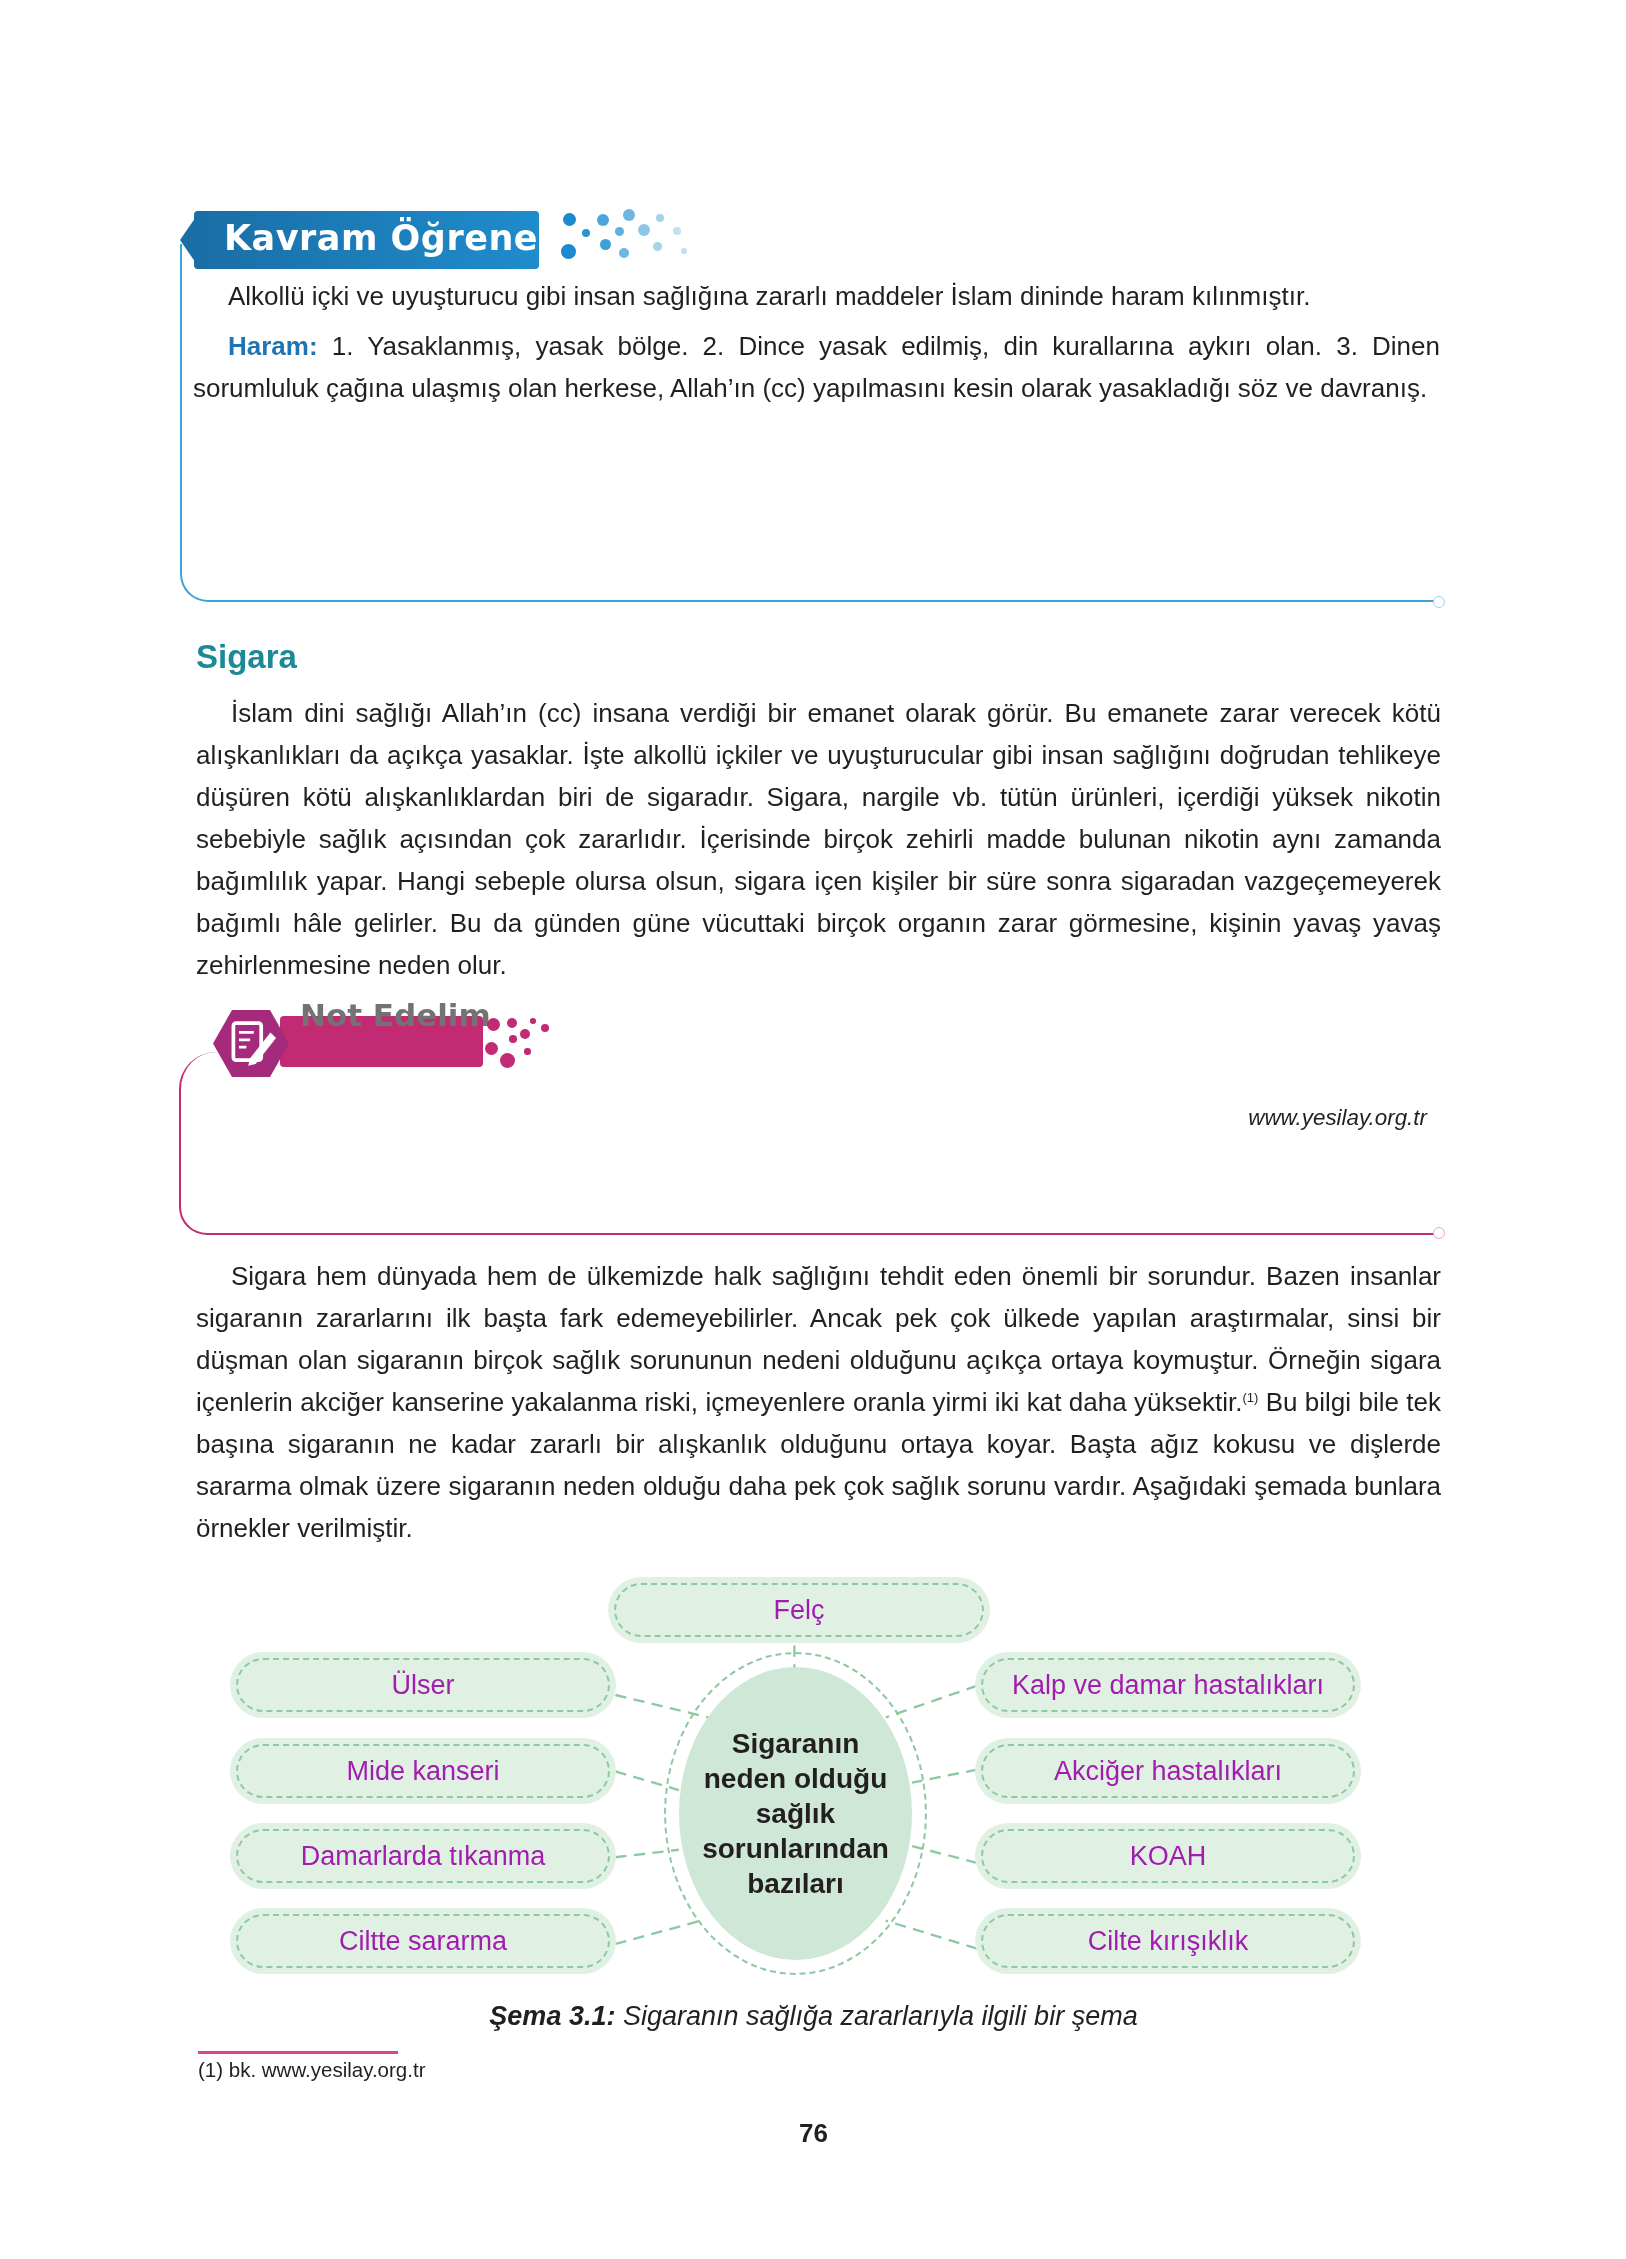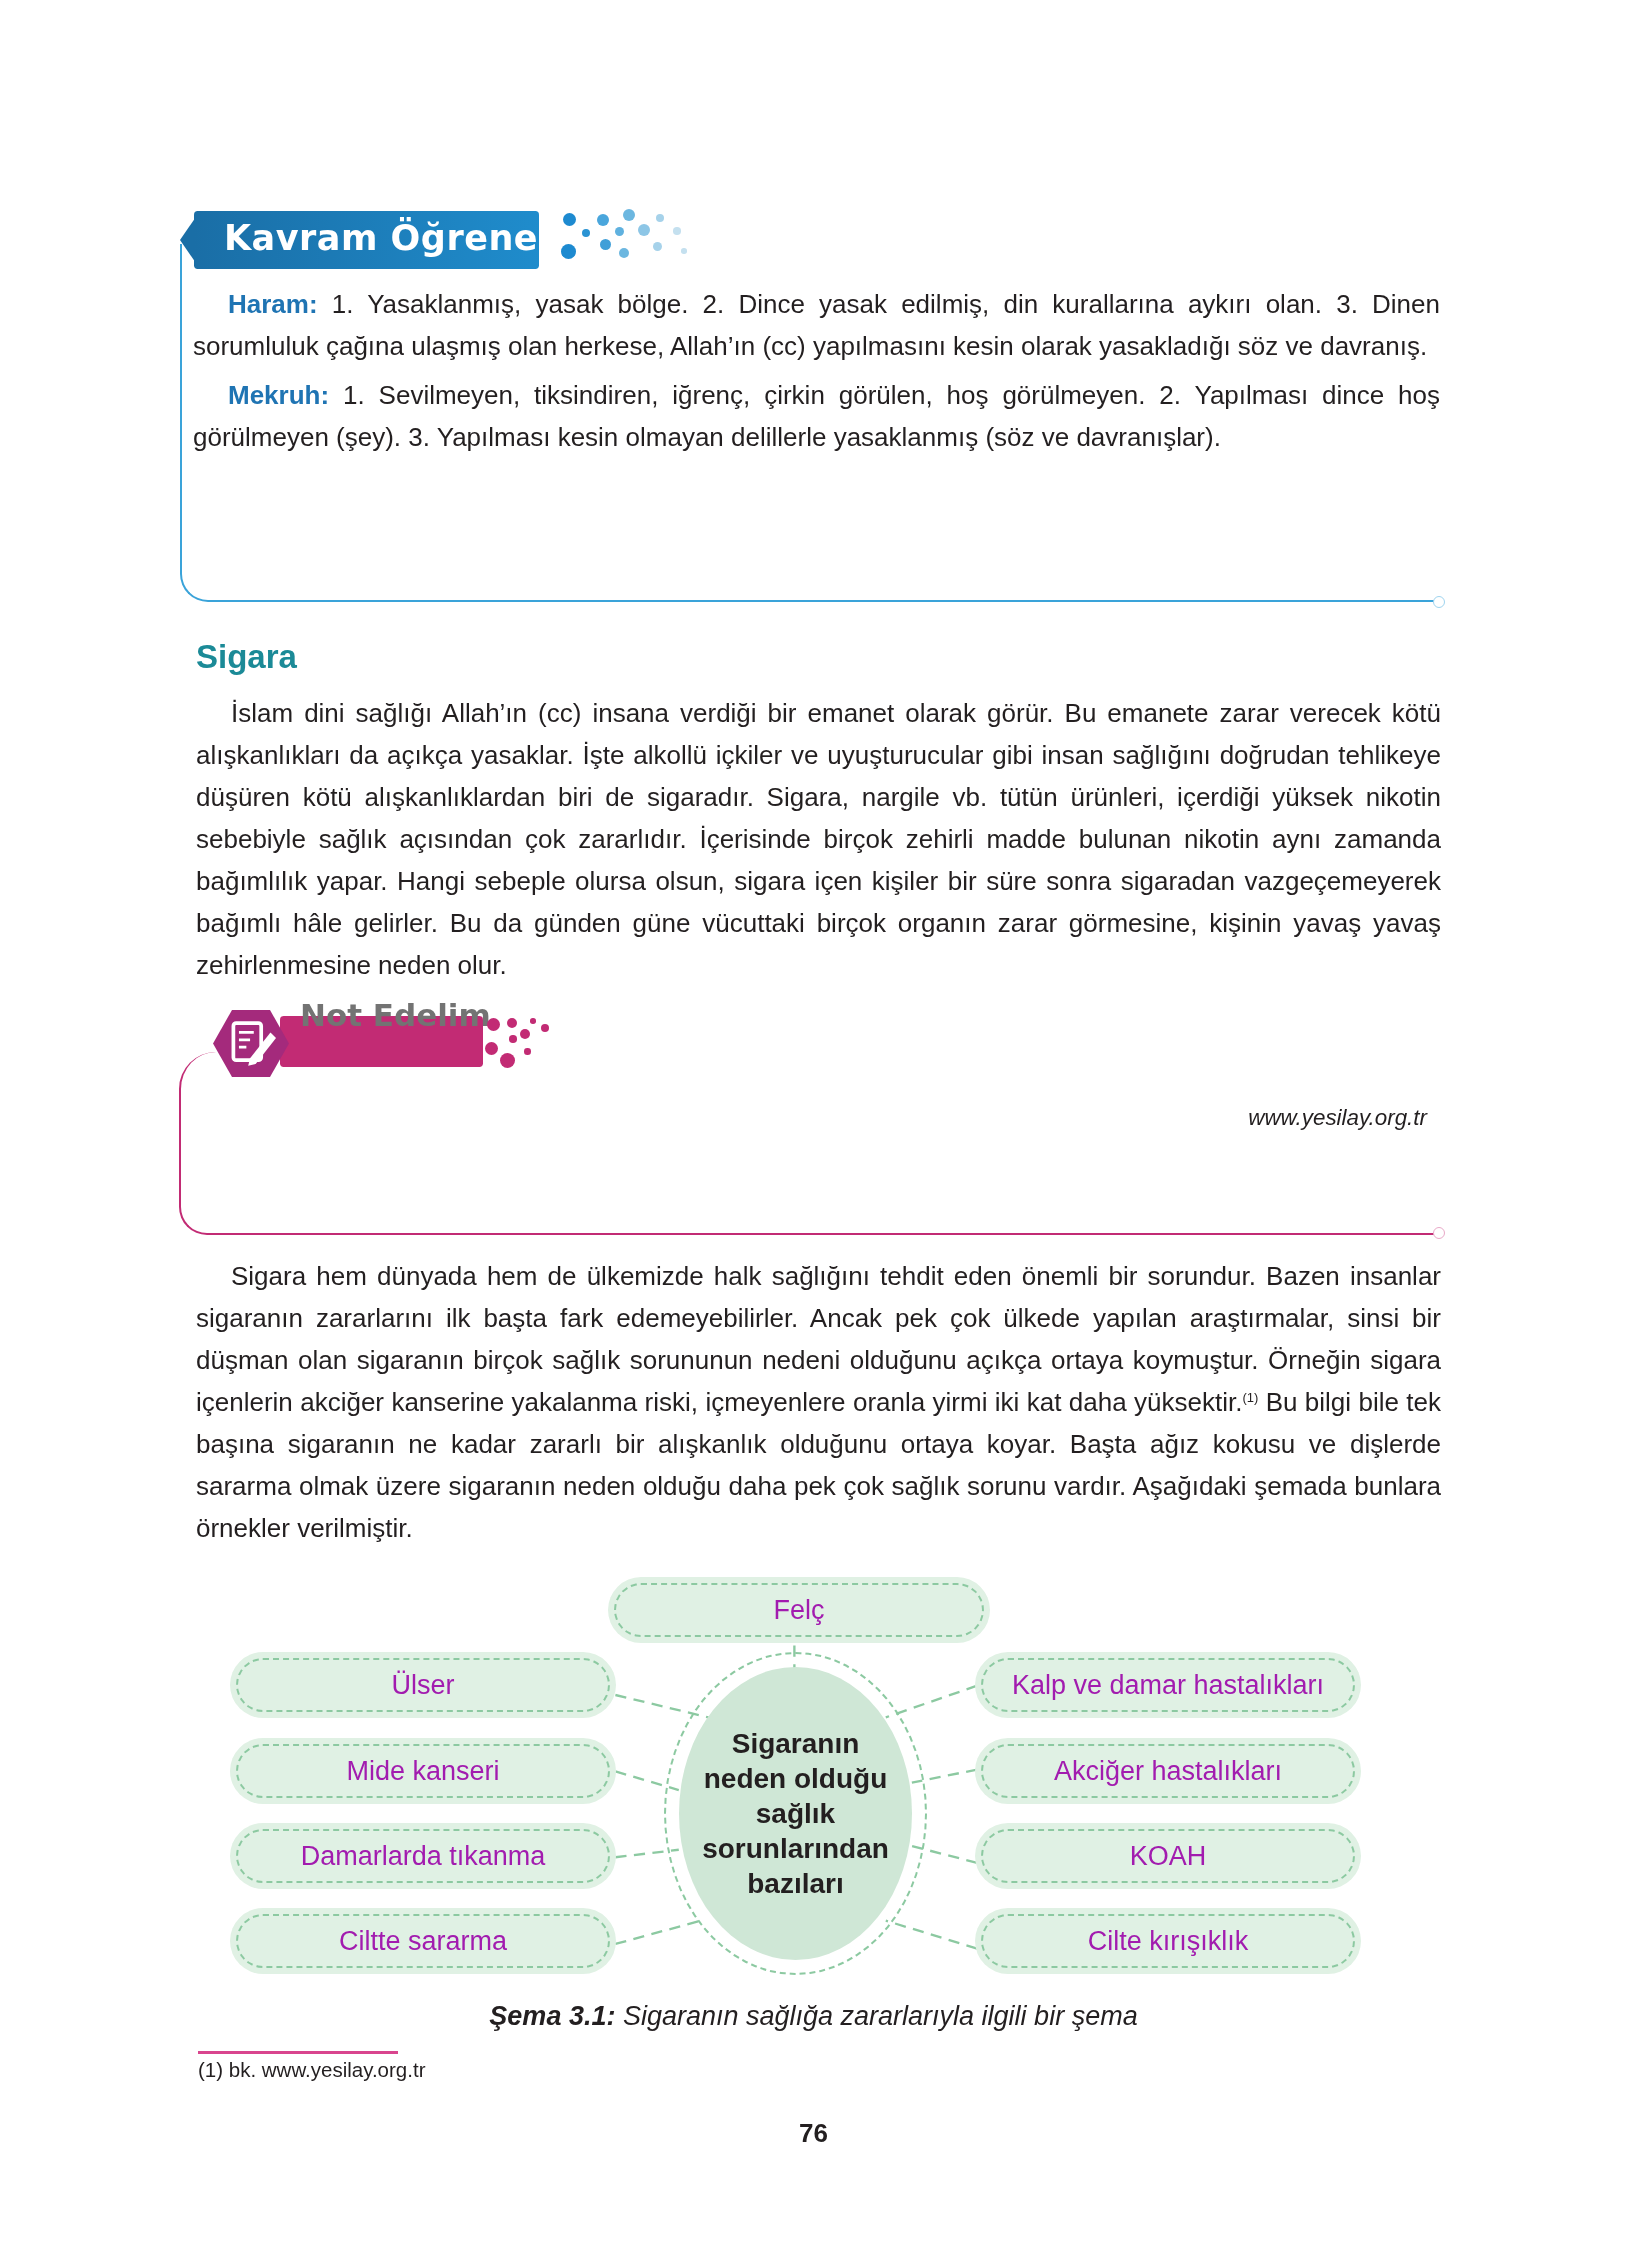--- a/index.html
+++ b/index.html
@@ -80,22 +80,22 @@
   <div class="dot" style="left:623px;top:209px;width:12px;height:12px;background:#6cb7e0"></div>
   <div class="dot" style="left:619px;top:248px;width:10.3px;height:10.3px;background:#6cb7e0"></div>
   <div class="dot" style="left:638px;top:224px;width:12px;height:12px;background:#8dc6e6"></div>
   <div class="dot" style="left:653px;top:242px;width:9.3px;height:9.3px;background:#a6d2ea"></div>
   <div class="dot" style="left:656px;top:214px;width:8.4px;height:8.4px;background:#a6d2ea"></div>
   <div class="dot" style="left:673px;top:227px;width:7.5px;height:7.5px;background:#c4e0ef"></div>
   <div class="dot" style="left:681px;top:248px;width:5.6px;height:5.6px;background:#c4e0ef"></div>
 </div>
 
 <div class="para" style="left:193px; top:275px; width:1247px;">
+  <p class="indent" style="text-align:left">Alkollü içki ve uyuşturucu gibi insan sağlığına zararlı maddeler İslam dininde haram kılınmıştır.</p>
   <p class="indent" style="margin-top:7.5px"><span class="blue-label">Haram:</span><span> 1. Yasaklanmış, yasak bölge. 2. Dince yasak edilmiş, din kurallarına aykırı olan. 3. Dinen sorumluluk çağına ulaşmış olan herkese, Allah’ın (cc) yapılmasını kesin olarak yasakladığı söz ve davranış.</span></p>
-  <p class="indent" style="margin-top:7.5px"><span class="blue-label">Mekruh:</span><span> 1. Sevilmeyen, tiksindiren, iğrenç, çirkin görülen, hoş görülmeyen. 2. Yapılması dince hoş görülmeyen (şey). 3. Yapılması kesin olmayan delillerle yasaklanmış (söz ve davranışlar).</span></p>
 </div>
 
 <div class="abs sigara-title">Sigara</div>
 <div class="para" style="left:196px; top:692px; width:1245px;">
   <p class="indent">İslam dini sağlığı Allah’ın (cc) insana verdiği bir emanet olarak görür. Bu emanete zarar verecek kötü alışkanlıkları da açıkça yasaklar. İşte alkollü içkiler ve uyuşturucular gibi insan sağlığını doğrudan tehlikeye düşüren kötü alışkanlıklardan biri de sigaradır. Sigara, nargile vb. tütün ürünleri, içerdiği yüksek nikotin sebebiyle sağlık açısından çok zararlıdır. İçerisinde birçok zehirli madde bulunan nikotin aynı zamanda bağımlılık yapar. Hangi sebeple olursa olsun, sigara içen kişiler bir süre sonra sigaradan vazgeçemeyerek bağımlı hâle gelirler. Bu da günden güne vücuttaki birçok organın zarar görmesine, kişinin yavaş yavaş zehirlenmesine neden olur.</p>
 </div>
 
 <div class="abs nbox"></div>
 <div class="abs nline-end"></div>
 <div class="abs nbanner"></div>

